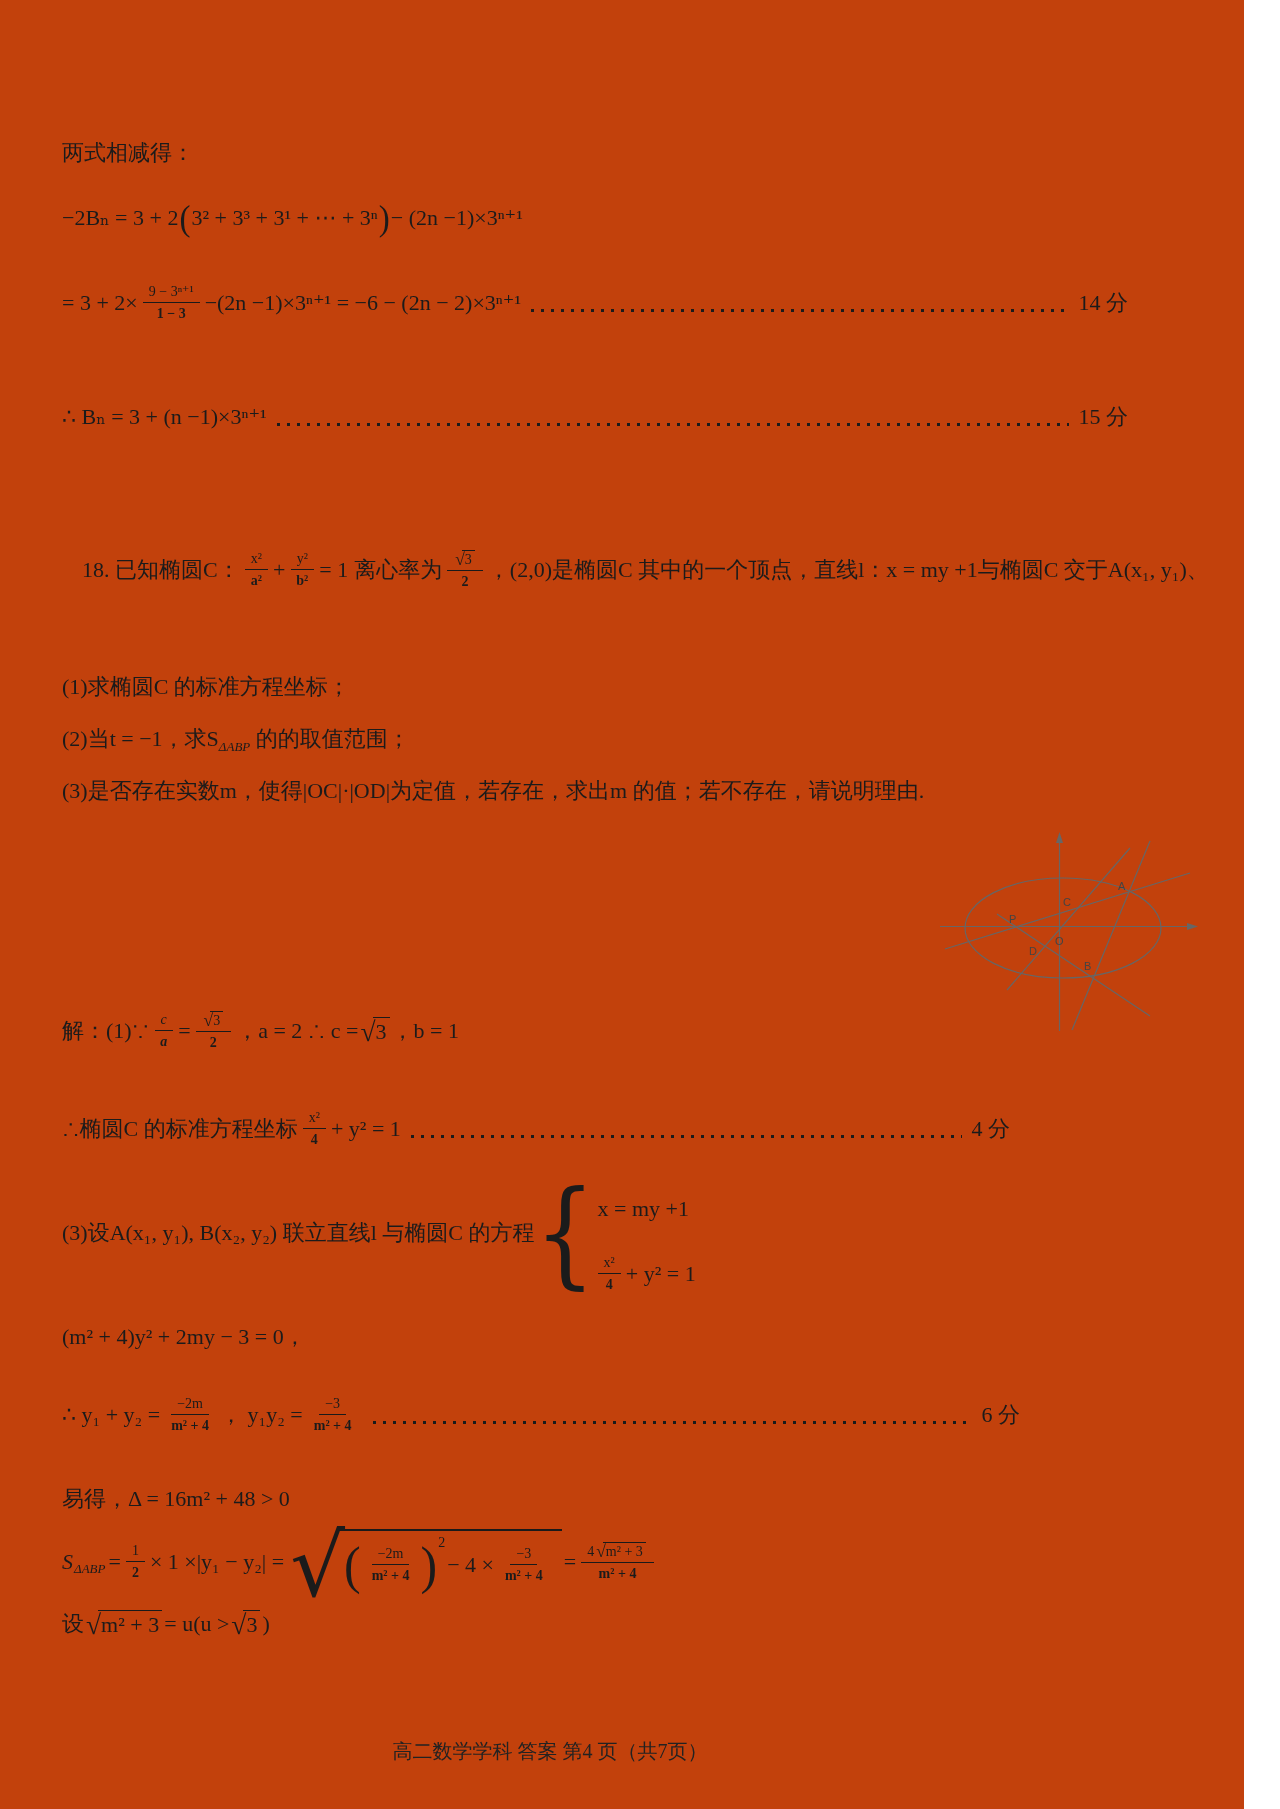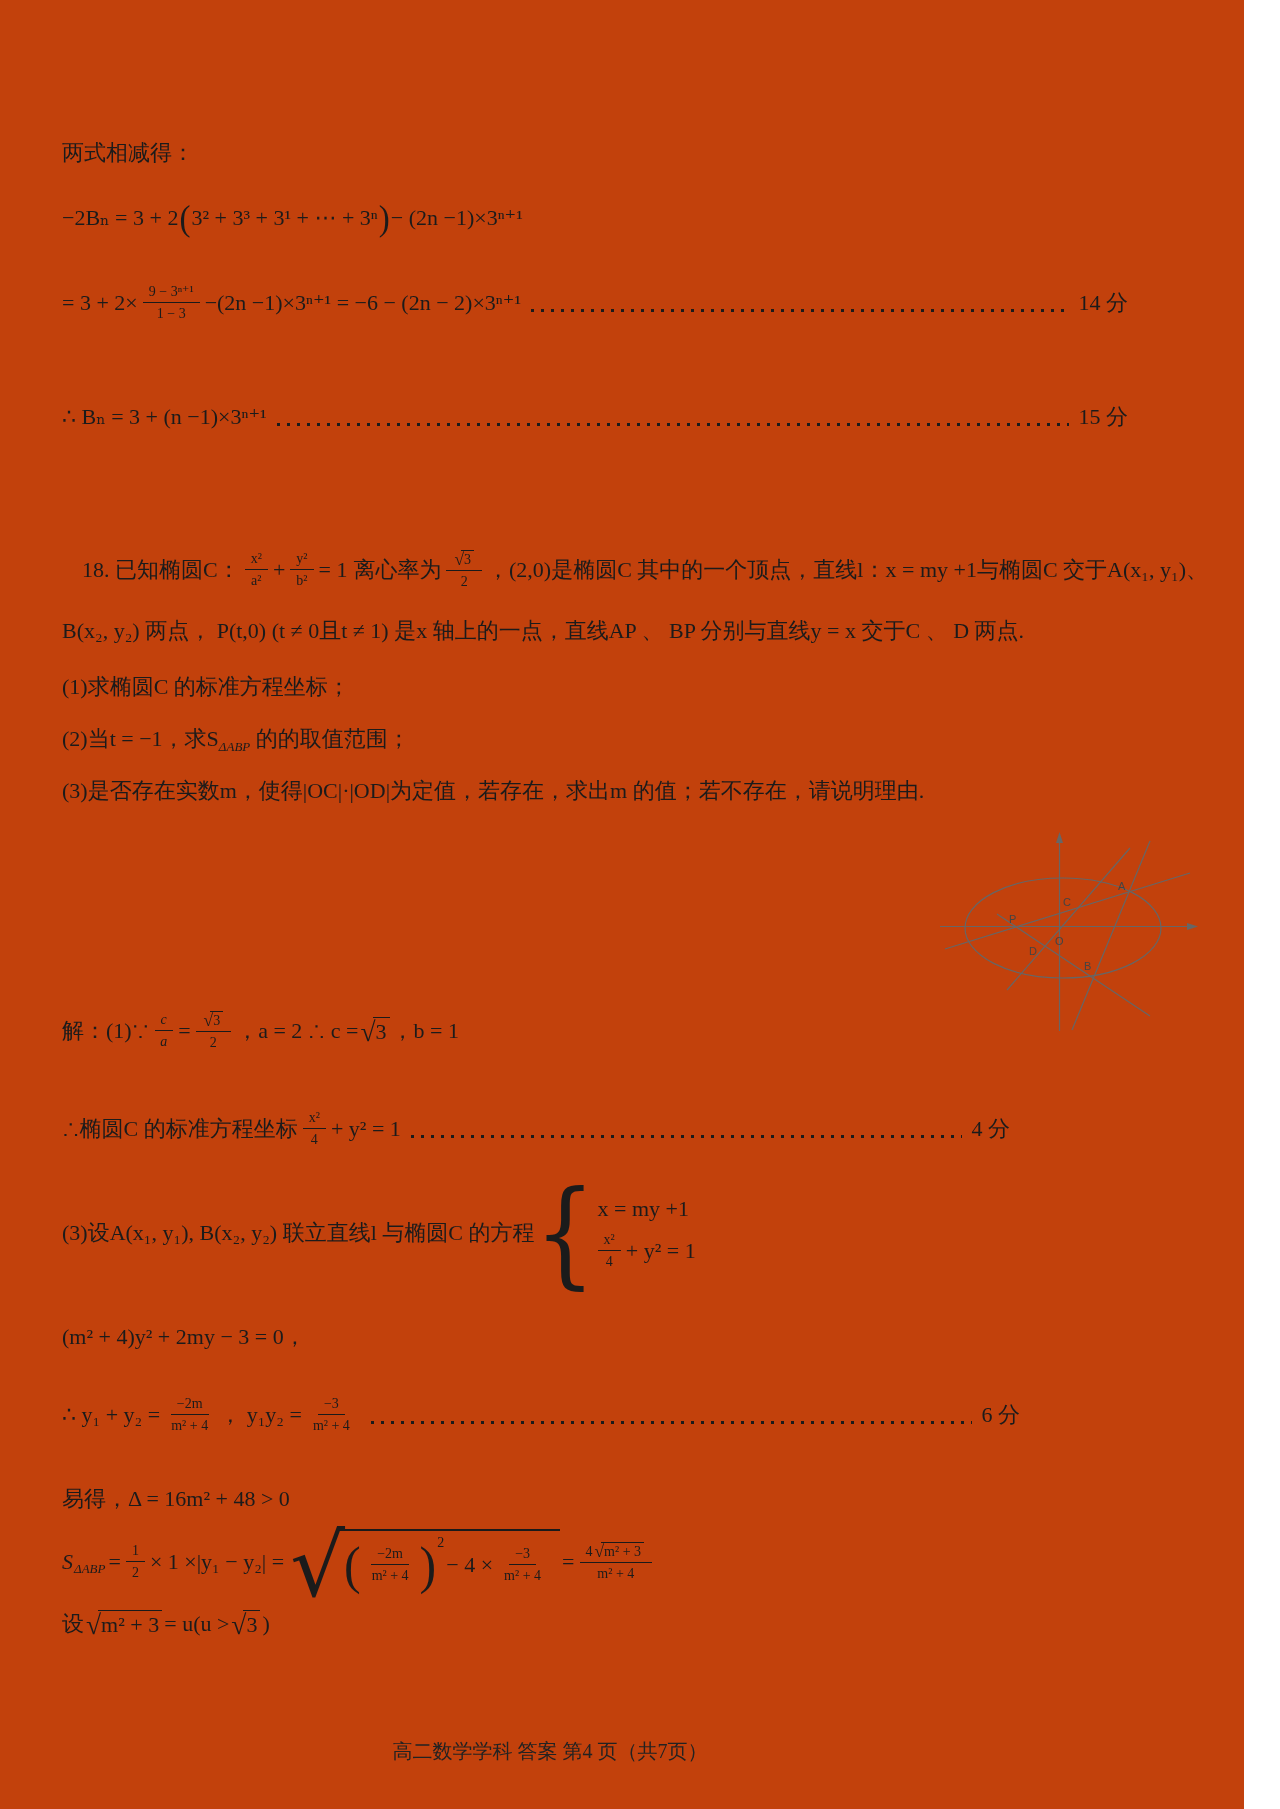--- a/index.html
+++ b/index.html
@@ -4,42 +4,42 @@
 <style>
   html,body{margin:0;padding:0;background:#ffffff;}
   .page{position:relative;width:1244px;height:1809px;background:#c2410c;overflow:hidden;
         font-family:"Liberation Serif","DejaVu Serif",serif;color:#1b1b1b;}
   .ln{position:absolute;display:flex;align-items:center;font-size:22px;white-space:nowrap;}
   .textline{display:block;}
   .seg{white-space:nowrap;}
   
   .frac{display:inline-flex;flex-direction:column;align-items:center;margin:0 5px;font-size:14px;line-height:1.15;}
   .frac .num{padding:0 6px 2px;border-bottom:1.6px solid #1a1a1a;display:flex;align-items:flex-end;justify-content:center;}
-  .frac .den{padding:3px 6px 0;}
+  .frac .den{padding:3px 6px 0;font-weight:bold;}
   
   .sqrt{display:inline-flex;align-items:stretch;margin:0 2px;}
   .sqrt .sym{font-size:1.25em;line-height:1;align-self:flex-end;margin-right:-3px;transform:translateY(1px);}
   .sqrt .body{border-top:1.6px solid #1a1a1a;padding:2px 3px 0;line-height:1.05;}
   
   .bigsqrt{display:inline-flex;align-items:stretch;margin:0 2px 0 6px;}
   .bigsym{font-size:86px;line-height:0.76;align-self:flex-end;margin-right:-7px;transform:translateY(5px);font-family:"DejaVu Serif",serif;}
   .bigbody{display:flex;align-items:center;border-top:2px solid #1a1a1a;padding:4px 8px 0 6px;}
   
   .bp{font-size:33px;font-weight:300;line-height:1;transform:scaleY(1.1);padding:0 1px;}
   .tp{font-size:50px;font-weight:300;line-height:1;transform:scaleY(1.05);}
   .brace{font-size:96px;font-weight:200;line-height:0.9;transform:scaleY(1.2);margin-right:2px;font-family:"DejaVu Serif",serif;}
   .psup{font-size:14px;align-self:flex-start;margin:0 2px 0 1px;}
   .sb{font-size:13px;transform:translateY(7px);margin:0 3px 0 1px;font-style:italic;}
   sub.sb2{font-size:13px;font-style:italic;}
   
   .dots{flex:1;height:3px;margin:0 10px;align-self:center;transform:translateY(7px);
         background-image:repeating-linear-gradient(to right,#1a1a1a 0 3px,transparent 3px 10px);}
   .score{white-space:nowrap;}
   .syscol{display:flex;flex-direction:column;align-items:flex-start;gap:10px;}
-  .sysrow{display:flex;align-items:center;}
+  .sysrow{display:flex;align-items:center;margin-top:23px;}
   .footer{position:absolute;top:1738px;left:0;width:1100px;display:flex;justify-content:center;
           font-size:20px;color:#222;}
   .diagram{position:absolute;left:900px;top:818px;}
 </style>
 </head>
 <body>
 
 <div class="page">
 
   <div class="ln textline" style="left:62px;top:138px;">
@@ -89,23 +89,20 @@
           <span class="sqrt">
             <span class="sym">√</span>
             <span class="body">3</span>
           </span>
         </span>
       <span class="den">2</span>
     </span>
     <span class="seg">，(2,0)是椭圆C 其中的一个顶点，直线l：x = my +1与椭圆C 交于A(x₁, y₁)、</span>
   </div>
 
-  <div class="ln textline" style="left:62px;top:616px;">
-    <span class="seg">B(x₂, y₂) 两点， P(t,0) (t ≠ 0且t ≠ 1) 是x 轴上的一点，直线AP 、 BP 分别与直线y = x 交于C 、 D 两点.</span>
-  </div>
 
   <div class="ln textline" style="left:62px;top:672px;">
     <span class="seg">(1)求椭圆C 的标准方程坐标；</span>
   </div>
 
   <div class="ln textline" style="left:62px;top:724px;">
     <span class="seg">(2)当t = −1，求S</span><sub class="sb2">ΔABP</sub><span class="seg"> 的的取值范围；</span>
   </div>
 
   <div class="ln textline" style="left:62px;top:776px;">

